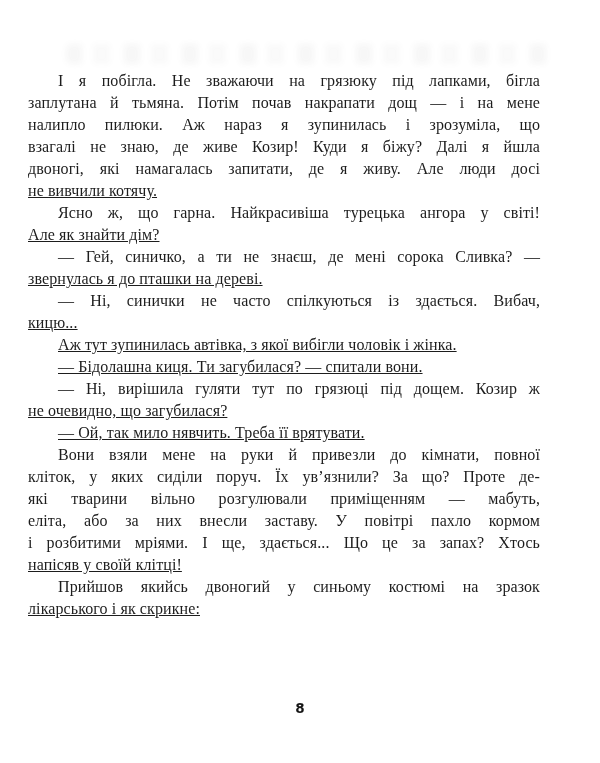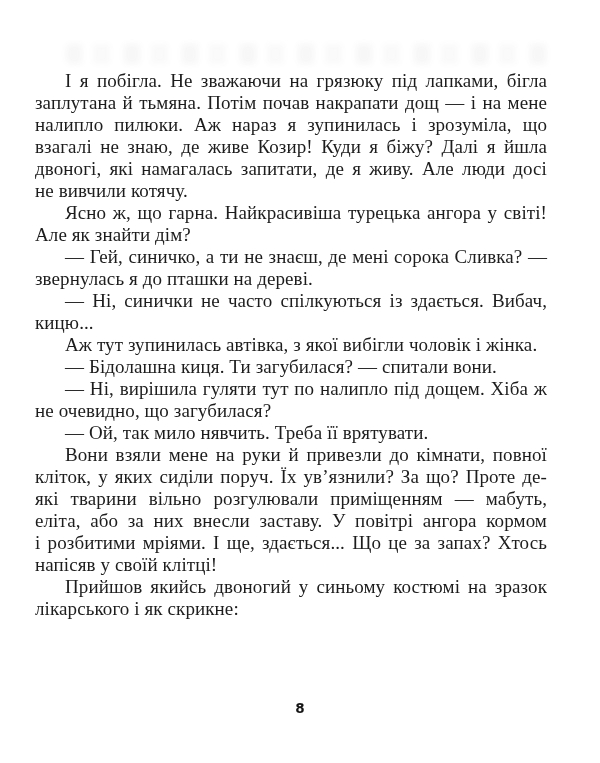--- a/index.html
+++ b/index.html
@@ -32,36 +32,37 @@
       rgba(90,90,90,0.18) 0 16px,
       rgba(0,0,0,0)       16px 27px,
       rgba(90,90,90,0.12) 27px 44px,
       rgba(0,0,0,0)       44px 58px);
     border-radius: 5px;
     pointer-events: none;
   }
   .text-block {
     position: absolute;
     top: 70px;
-    left: 35px;
+    left: 28px;
     width: 512px;
     color: #1d1d1d;
-    font-size: 19px;
+    font-size: 16px;
     line-height: 22px;
     letter-spacing: 0.1px;
   }
   .para { margin: 0; }
   .line {
     text-align: justify;
     text-align-last: justify;
     white-space: normal;
   }
   .line.last {
     text-align: right;
     text-align-last: left;
+    text-decoration: underline;
   }
   .line.first {
     text-indent: 30px;
   }
   .page-number {
     position: absolute;
     top: 700px;
     left: 0;
     width: 100%;
     text-align: center;
@@ -97,31 +98,31 @@
         <div class="line first">— Ні, синички не часто спілкуються із здається. Вибач,</div>
         <div class="line last">кицю...</div>
       </div>
       <div class="para">
         <div class="line first last">Аж тут зупинилась автівка, з якої вибігли чоловік і жінка.</div>
       </div>
       <div class="para">
         <div class="line first last">— Бідолашна киця. Ти загубилася? — спитали вони.</div>
       </div>
       <div class="para">
-        <div class="line first">— Ні, вирішила гуляти тут по налипло під дощем. Хіба ж</div>
+        <div class="line first">— Ні, вирішила гуляти тут по грязюці під дощем. Козир ж</div>
         <div class="line last">не очевидно, що загубилася?</div>
       </div>
       <div class="para">
         <div class="line first last">— Ой, так мило нявчить. Треба її врятувати.</div>
       </div>
       <div class="para">
         <div class="line first">Вони взяли мене на руки й привезли до кімнати, повної</div>
         <div class="line">кліток, у яких сиділи поруч. Їх ув’язнили? За що? Проте де-</div>
         <div class="line">які тварини вільно розгулювали приміщенням — мабуть,</div>
-        <div class="line">еліта, або за них внесли заставу. У повітрі ангора кормом</div>
+        <div class="line">еліта, або за них внесли заставу. У повітрі пахло кормом</div>
         <div class="line">і розбитими мріями. І ще, здається... Що це за запах? Хтось</div>
         <div class="line last">напісяв у своїй клітці!</div>
       </div>
       <div class="para">
         <div class="line first">Прийшов якийсь двоногий у синьому костюмі на зразок</div>
         <div class="line last">лікарського і як скрикне:</div>
       </div>
     </div>
   <div class="page-number">8</div>
 </div>

